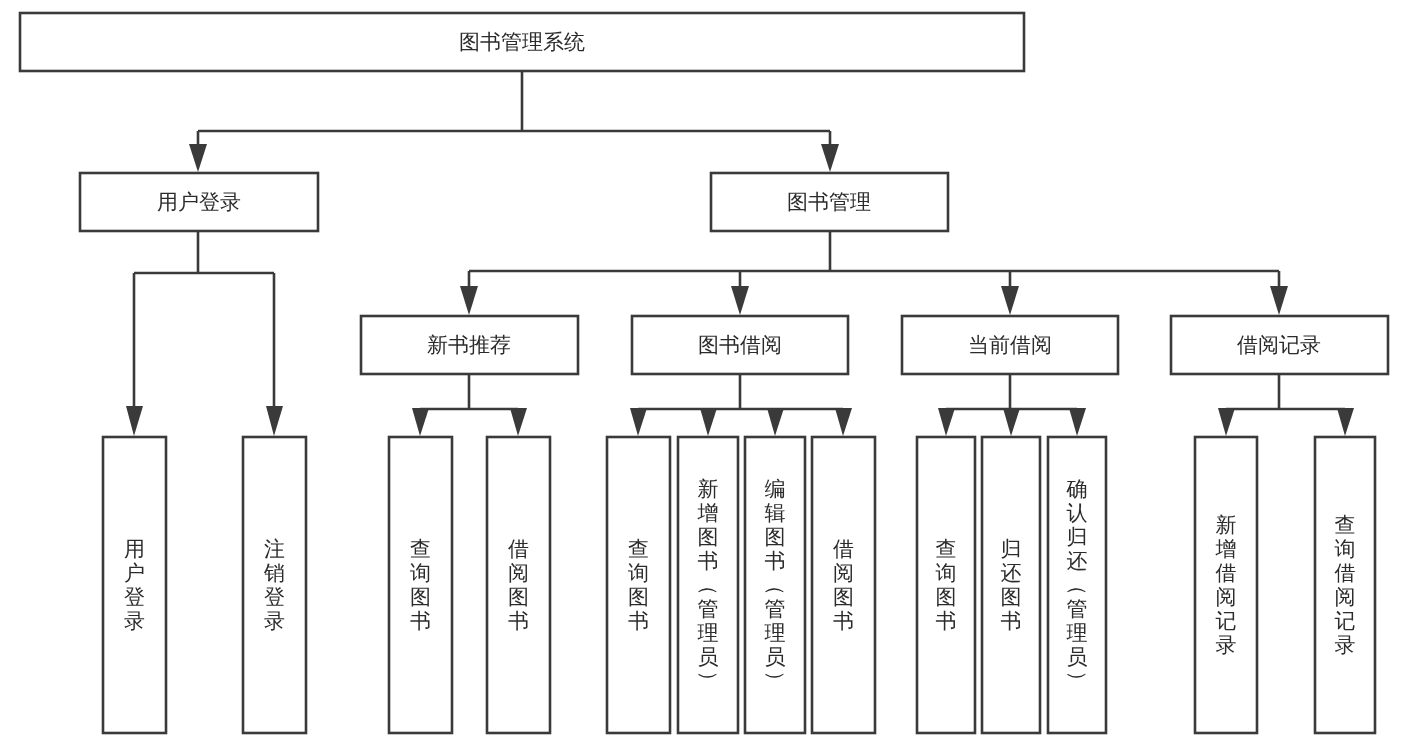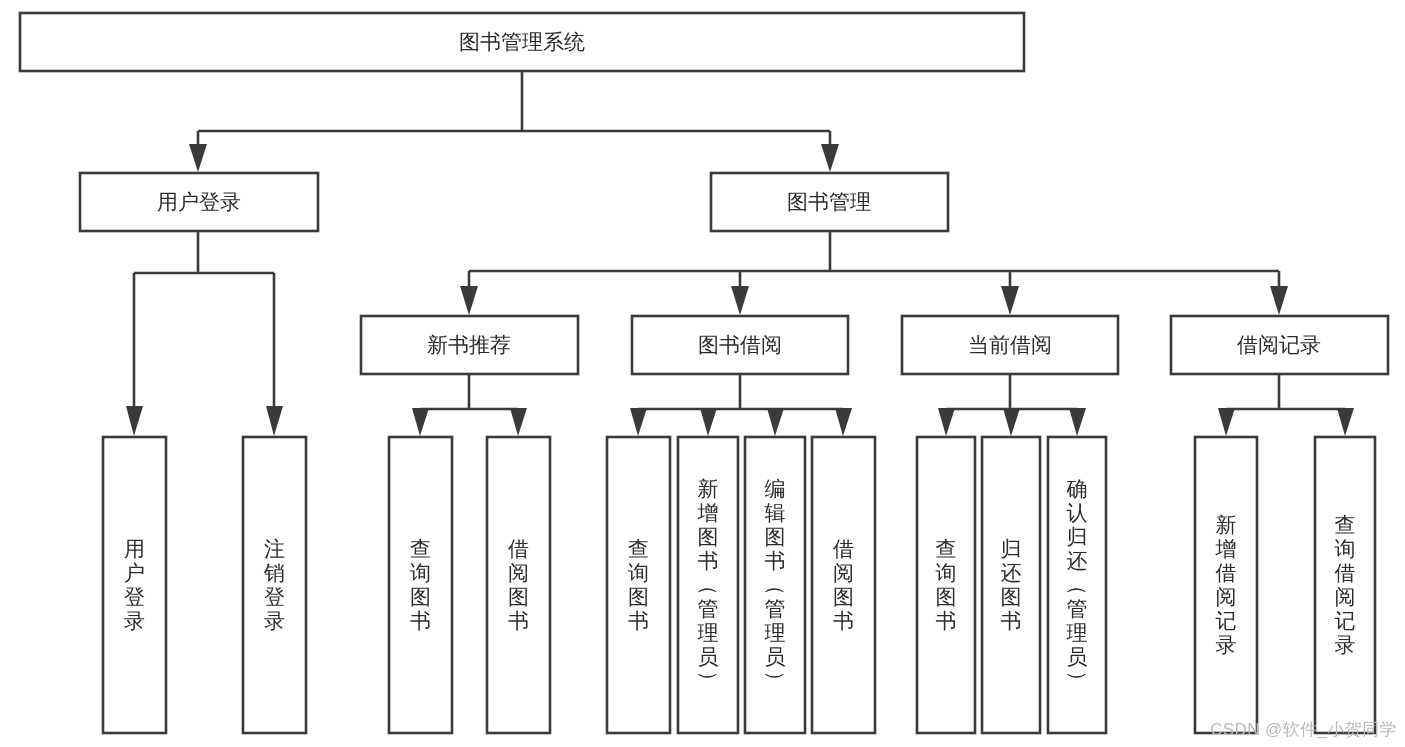--- a/index.html
+++ b/index.html
@@ -303,14 +303,13 @@
       <div class="node-label-v" style="left: 1315px; top: 513px; width: 60px;">
         <span style="height: 24px; line-height: 24px;">查</span>
         <span style="height: 24px; line-height: 24px;">询</span>
         <span style="height: 24px; line-height: 24px;">借</span>
         <span style="height: 24px; line-height: 24px;">阅</span>
         <span style="height: 24px; line-height: 24px;">记</span>
         <span style="height: 24px; line-height: 24px;">录</span>
       </div>
     </div>
 
-  <div class="watermark">CSDN @软件_小贺同学</div>
 </div>
 
 </body></html>

